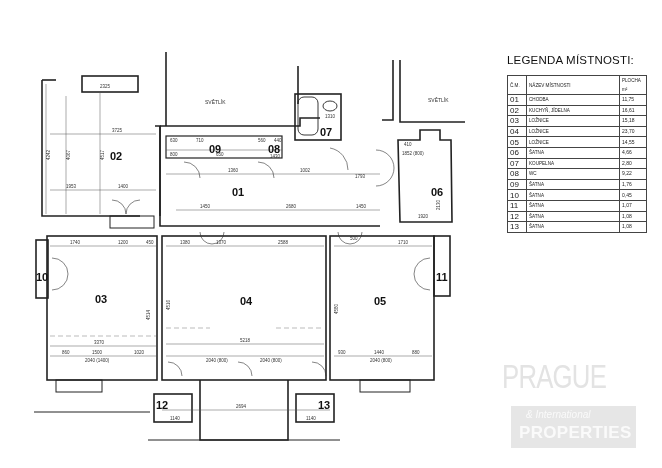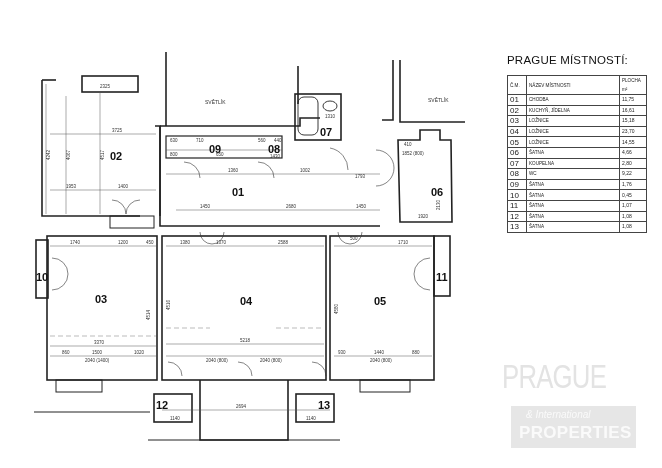--- a/index.html
+++ b/index.html
@@ -179,21 +179,21 @@
     <text transform="translate(70,160) rotate(-90)">4067</text>
     <text transform="translate(104,160) rotate(-90)">4517</text>
     <text transform="translate(150,320) rotate(-90)">4514</text>
     <text transform="translate(170,310) rotate(-90)">4516</text>
     <text transform="translate(338,314) rotate(-90)">4580</text>
     <text transform="translate(440,210) rotate(-90)">2130</text>
   </g>
 </svg>
 
 <div id="legend">
-  <div id="legend-title">PRAGUE MÍSTNOSTÍ:</div>
+  <div id="legend-title">LEGENDA MÍSTNOSTI:</div>
   <table class="leg">
     <thead>
       <tr>
         <th class="num">Č.M.</th>
         <th>NÁZEV MÍSTNOSTI</th>
         <th class="area">PLOCHA m²</th>
       </tr>
     </thead>
     <tbody>
       <tr>

